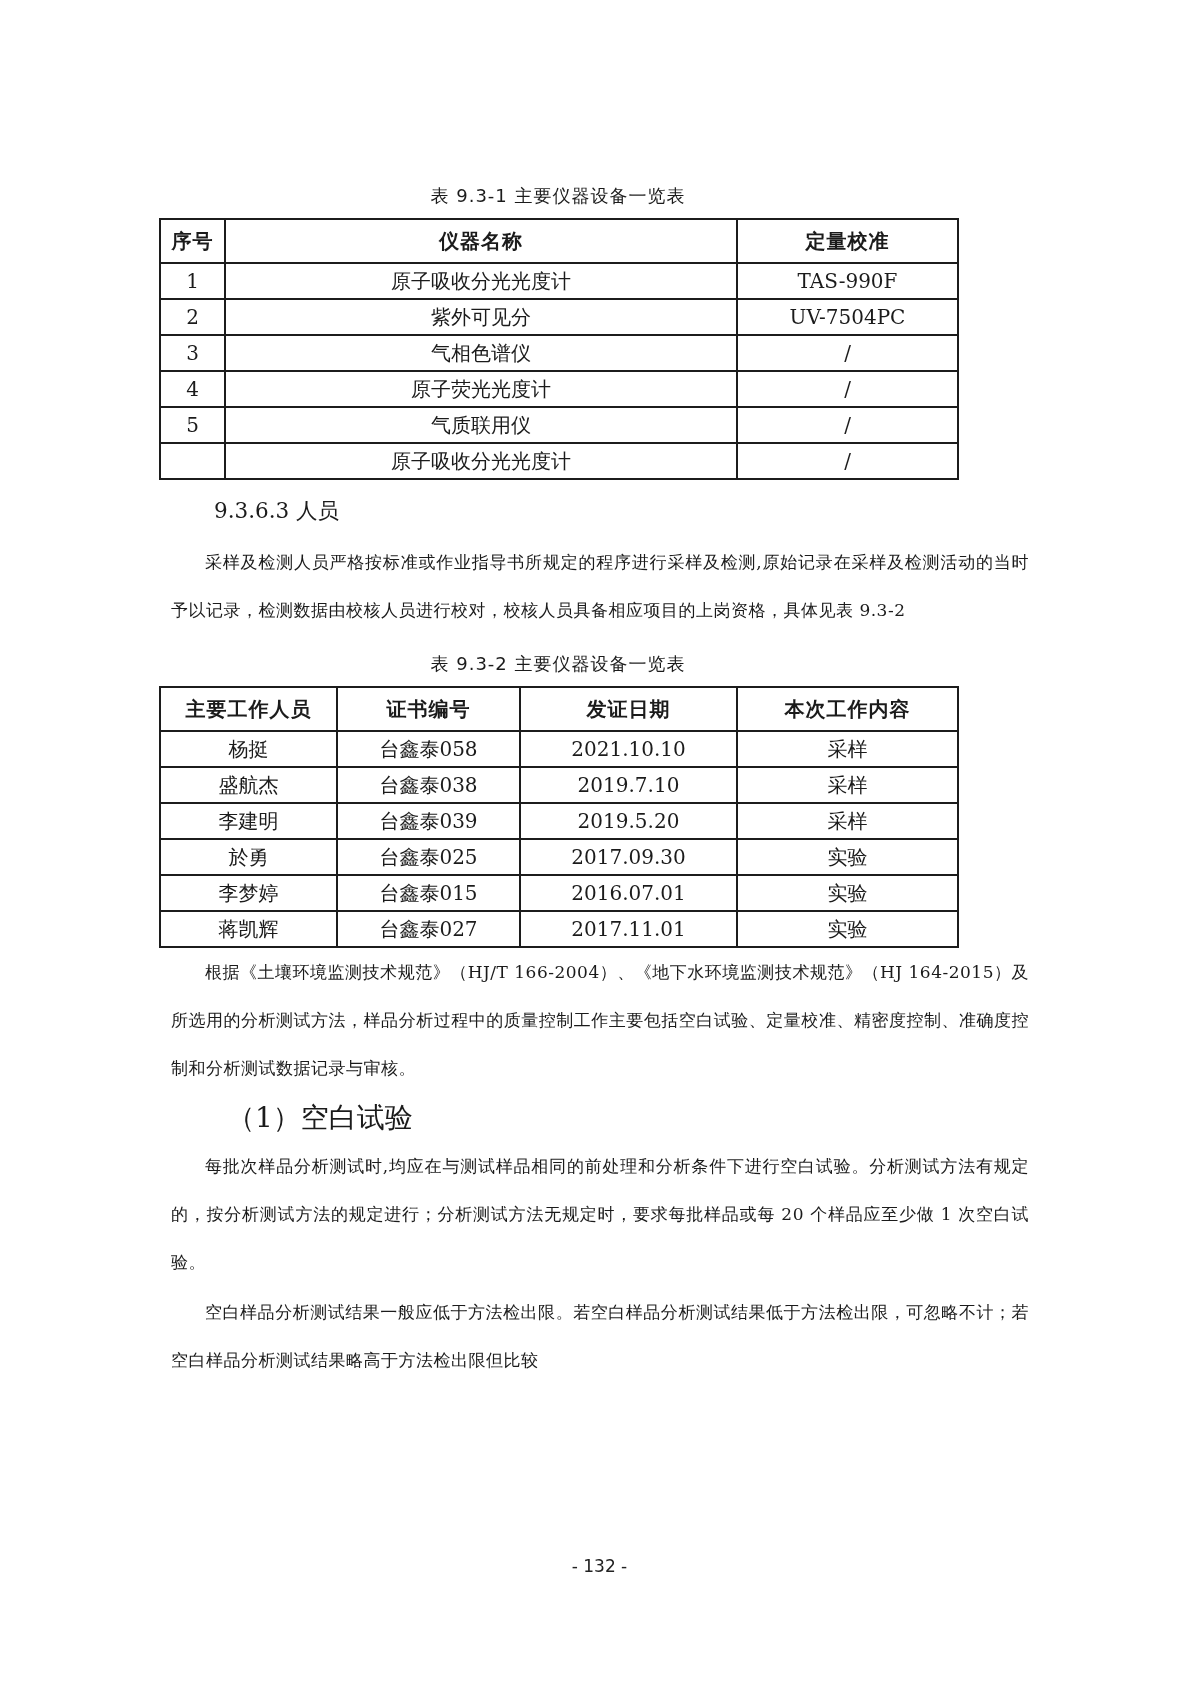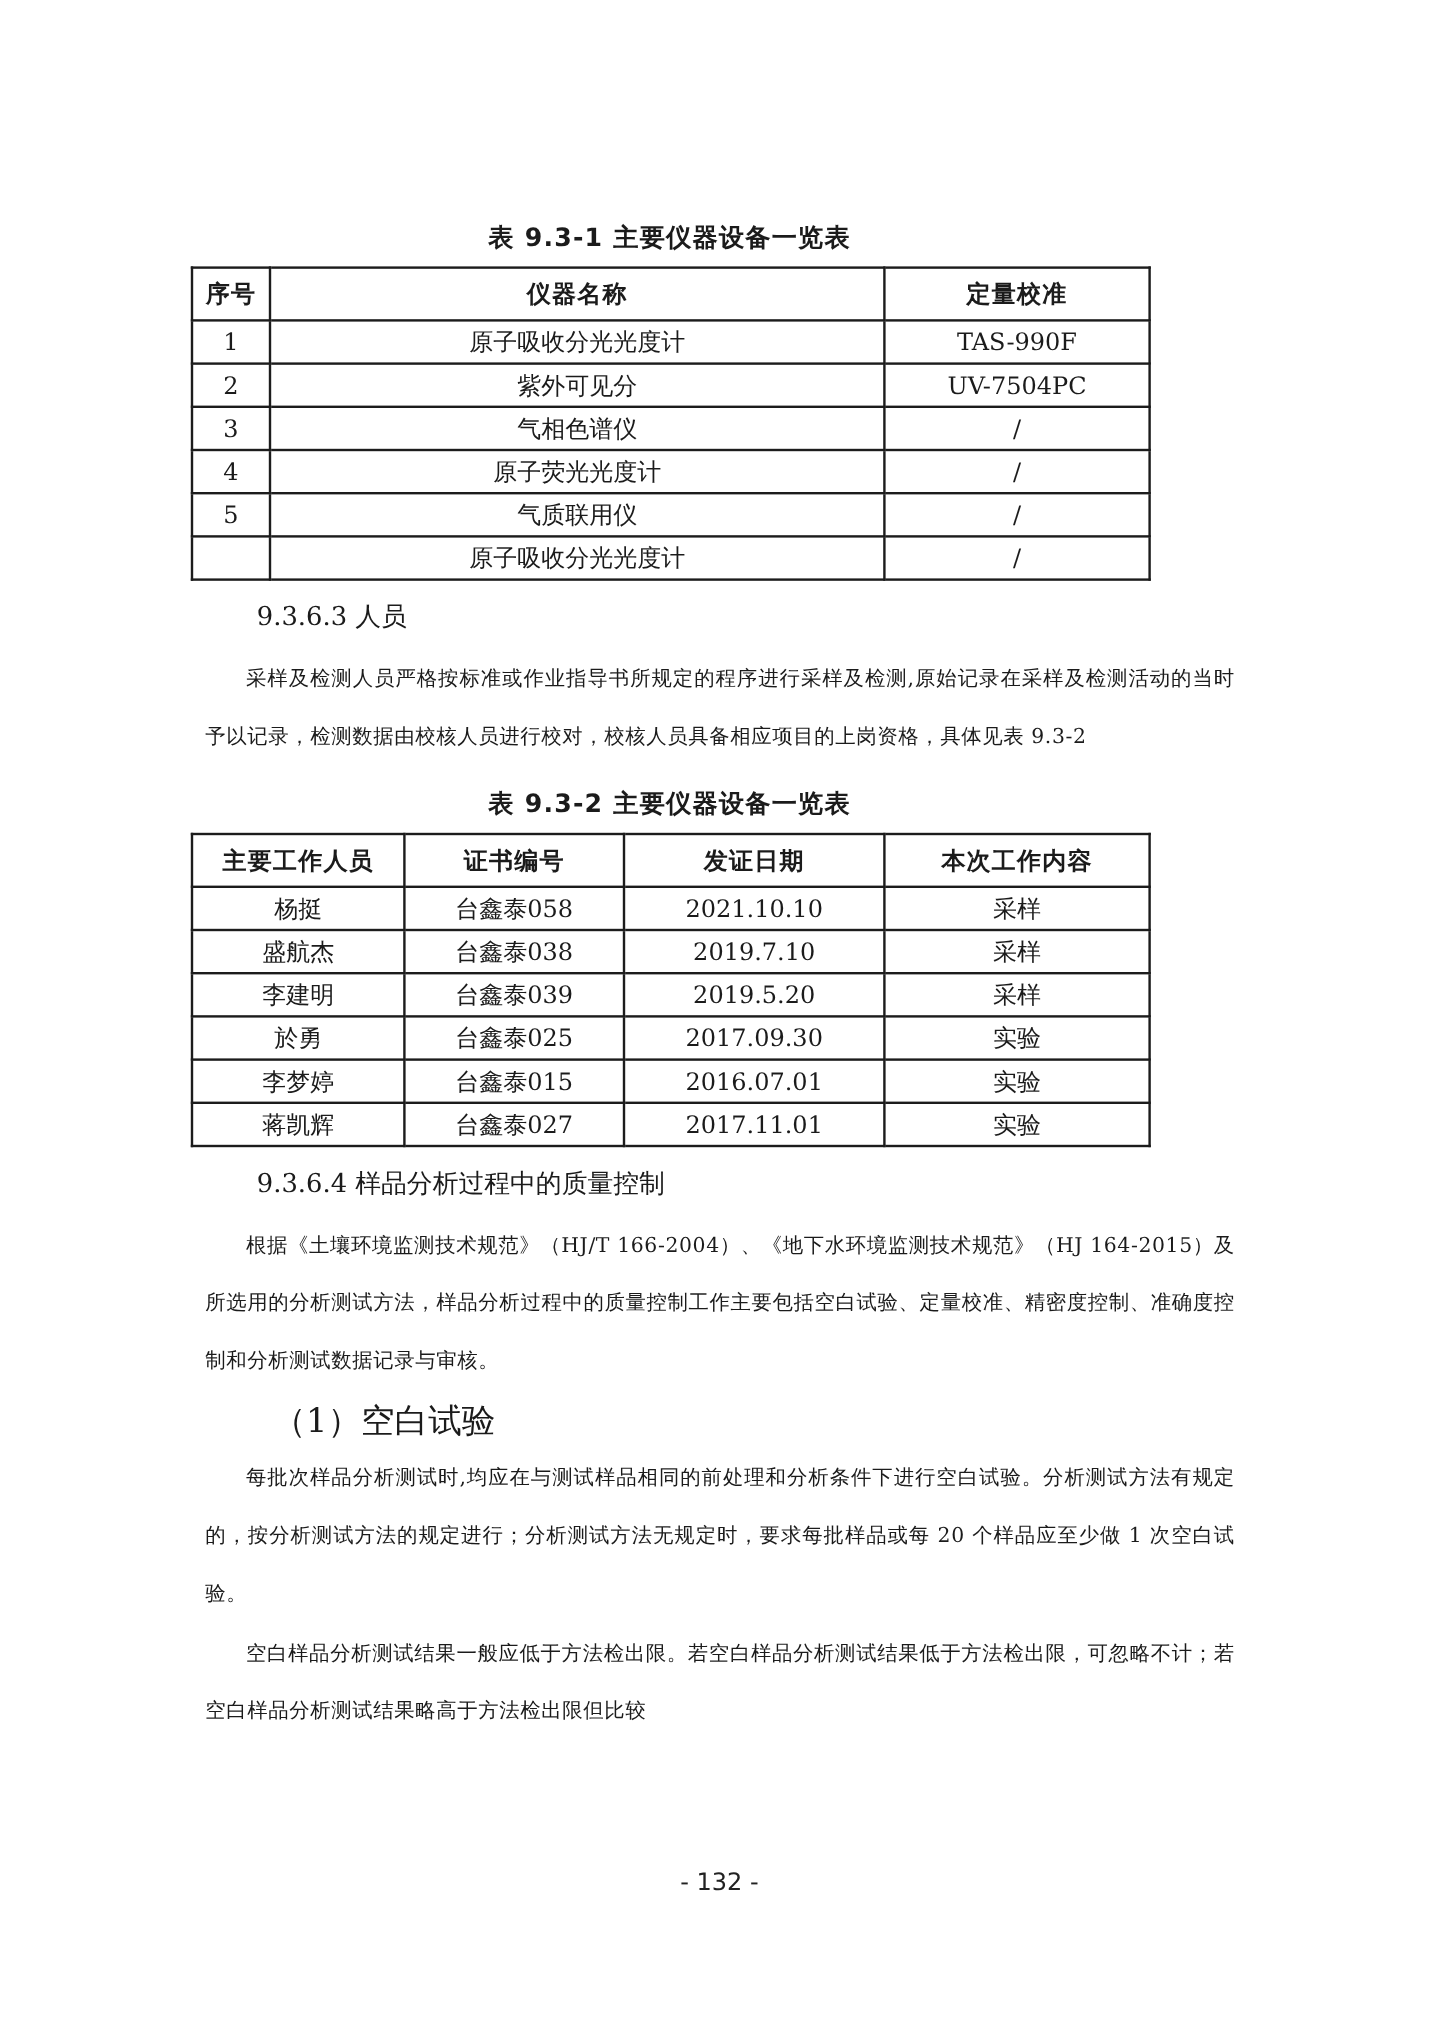--- a/index.html
+++ b/index.html
@@ -12,22 +12,22 @@
     overflow:hidden;
     margin:0 auto;
   }
   .content {
     position:absolute;
     left:171px; top:184px;
     width:858px;
   }
   .tbl-title {
     font-family:"DejaVu Sans","Liberation Sans",sans-serif;
-    font-weight:bold;
-    font-size:21px;
+    font-weight:normal;
+    font-size:18px;
     text-align:center;
     width:798px;
     margin:0 0 10px -12px;
     letter-spacing:1px;
   }
   table.doc-table {
     border-collapse:collapse;
     width:798px;
     margin-left:-12px;
     table-layout:fixed;
@@ -72,21 +72,21 @@
     text-indent:2em;
     margin:0;
   }
   .t2-gap { margin-top:18px; }
   .footer {
     position:absolute;
     top:1556px; left:0;
     width:100%;
     text-align:center;
     font-family:"DejaVu Sans","Liberation Sans",sans-serif;
-    font-size:20px;
+    font-size:17px;
     color:#222;
   }
 </style>
 </head>
 <body>
 
 <div class="page">
   <div class="content">
 
     <div class="tbl-title">表 9.3-1 主要仪器设备一览表</div>
@@ -192,21 +192,20 @@
         </tr>
         <tr>
           <td>蒋凯辉</td>
           <td>台鑫泰027</td>
           <td>2017.11.01</td>
           <td>实验</td>
         </tr>
       </tbody>
     </table>
 
-    <div class="heading">9.3.6.4 样品分析过程中的质量控制</div>
 
     <p class="para">根据《土壤环境监测技术规范》（HJ/T 166-2004）、《地下水环境监测技术规范》（HJ 164-2015）及所选用的分析测试方法，样品分析过程中的质量控制工作主要包括空白试验、定量校准、精密度控制、准确度控制和分析测试数据记录与审核。</p>
 
     <div class="subheading">（1）空白试验</div>
 
     <p class="para">每批次样品分析测试时,均应在与测试样品相同的前处理和分析条件下进行空白试验。分析测试方法有规定的，按分析测试方法的规定进行；分析测试方法无规定时，要求每批样品或每 20 个样品应至少做 1 次空白试验。</p>
 
     <p class="para">空白样品分析测试结果一般应低于方法检出限。若空白样品分析测试结果低于方法检出限，可忽略不计；若空白样品分析测试结果略高于方法检出限但比较</p>
 
   </div>

